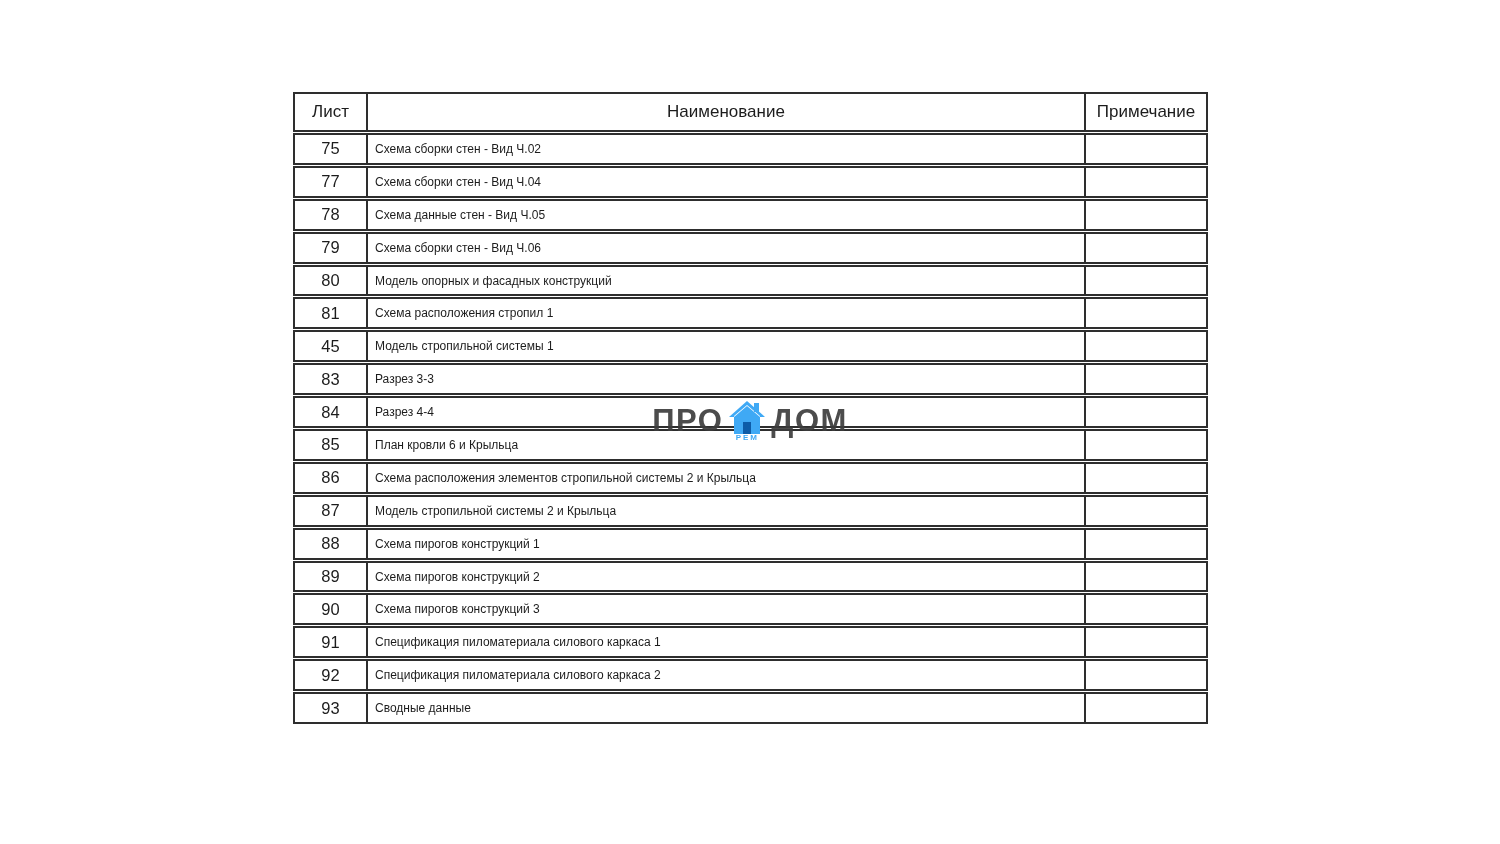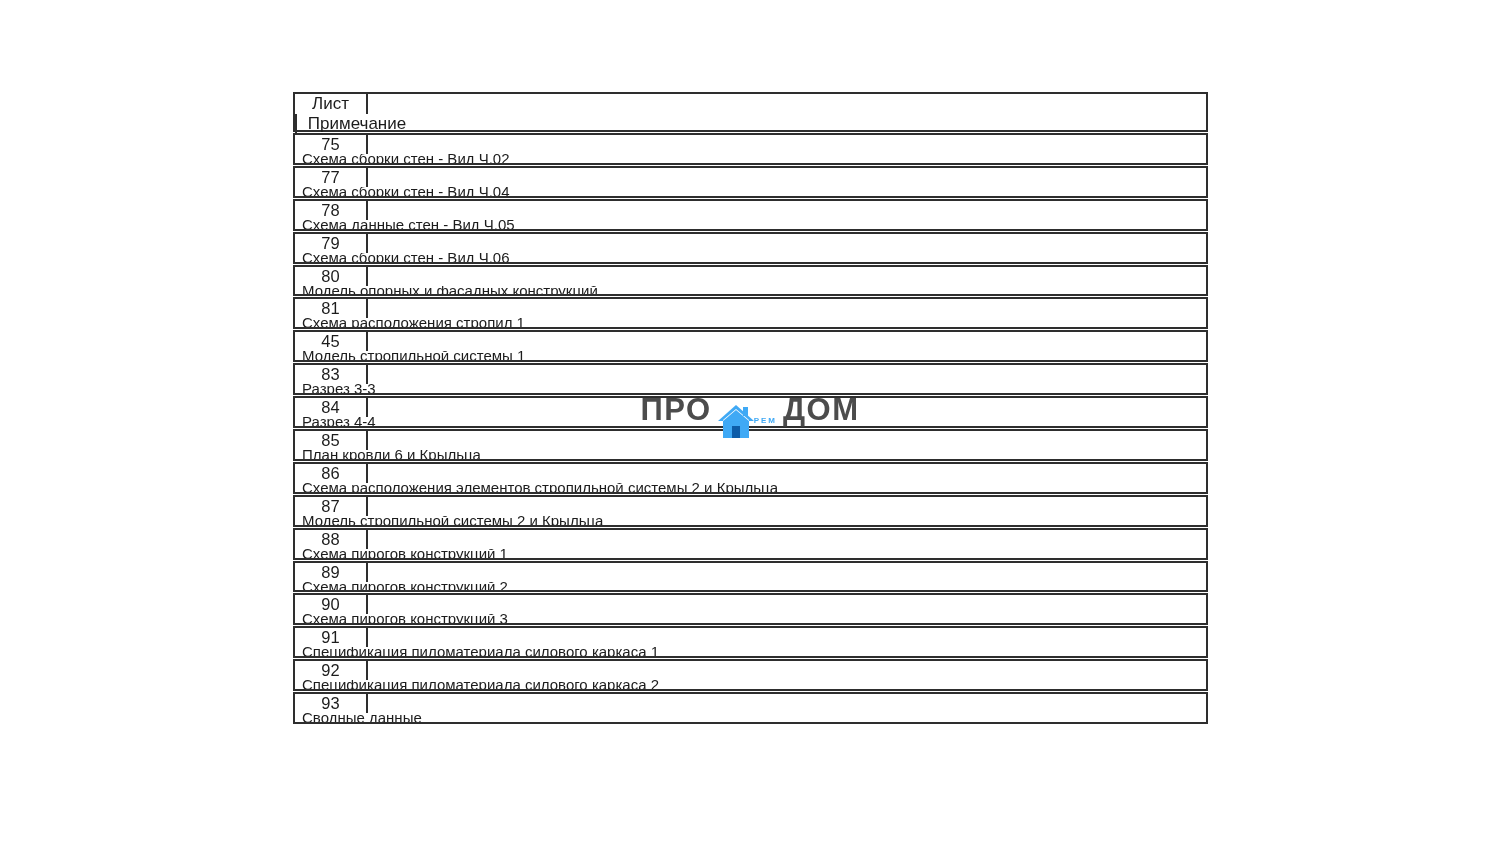--- a/index.html
+++ b/index.html
@@ -22,21 +22,20 @@
     width: 915px;
   }
   .t-row {
     box-sizing: border-box;
     display: flex;
     align-items: stretch;
     border: 2px solid #2e2e2e;
     background: transparent;
     margin-bottom: 1px;
     height: 31.9px;
-    flex-direction: column;
   }
   .t-row.header {
     height: 40px;
     margin-bottom: 1px;
   }
   .c-sheet {
     box-sizing: border-box;
     width: 73px;
     border-right: 2px solid #2e2e2e;
     display: flex;
@@ -44,21 +43,21 @@
     justify-content: center;
     font-size: 16.5px;
     color: #1c1c1c;
   }
   .c-name {
     box-sizing: border-box;
     flex: 1;
     display: flex;
     align-items: center;
     padding: 0 7px;
-    font-size: 15px;
+    font-size: 12px;
     color: #1c1c1c;
     white-space: nowrap;
     overflow: hidden;
   }
   .t-row.header .c-name {
     justify-content: center;
     font-size: 17px;
   }
   .t-row.header .c-sheet,
   .t-row.header .c-note {
@@ -74,36 +73,37 @@
     font-size: 16.5px;
     color: #1c1c1c;
   }
   .watermark {
     position: absolute;
     left: 615px;
     top: 394px;
     width: 270px;
     height: 52px;
     display: flex;
+    align-items: center;
     justify-content: center;
     gap: 6px;
     z-index: 5;
     pointer-events: none;
   }
   .wm-word {
     font-size: 31px;
     font-weight: 700;
     letter-spacing: 1.5px;
     color: #3d3d3d;
     line-height: 1;
     opacity: 0.92;
   }
   .wm-center {
     display: flex;
-    flex-direction: row;
+    flex-direction: column;
     align-items: center;
     margin-top: 2px;
   }
   .wm-badge {
     font-size: 8px;
     font-weight: 700;
     letter-spacing: 2px;
     color: #3fa9f5;
     margin-top: 0px;
     line-height: 1;

